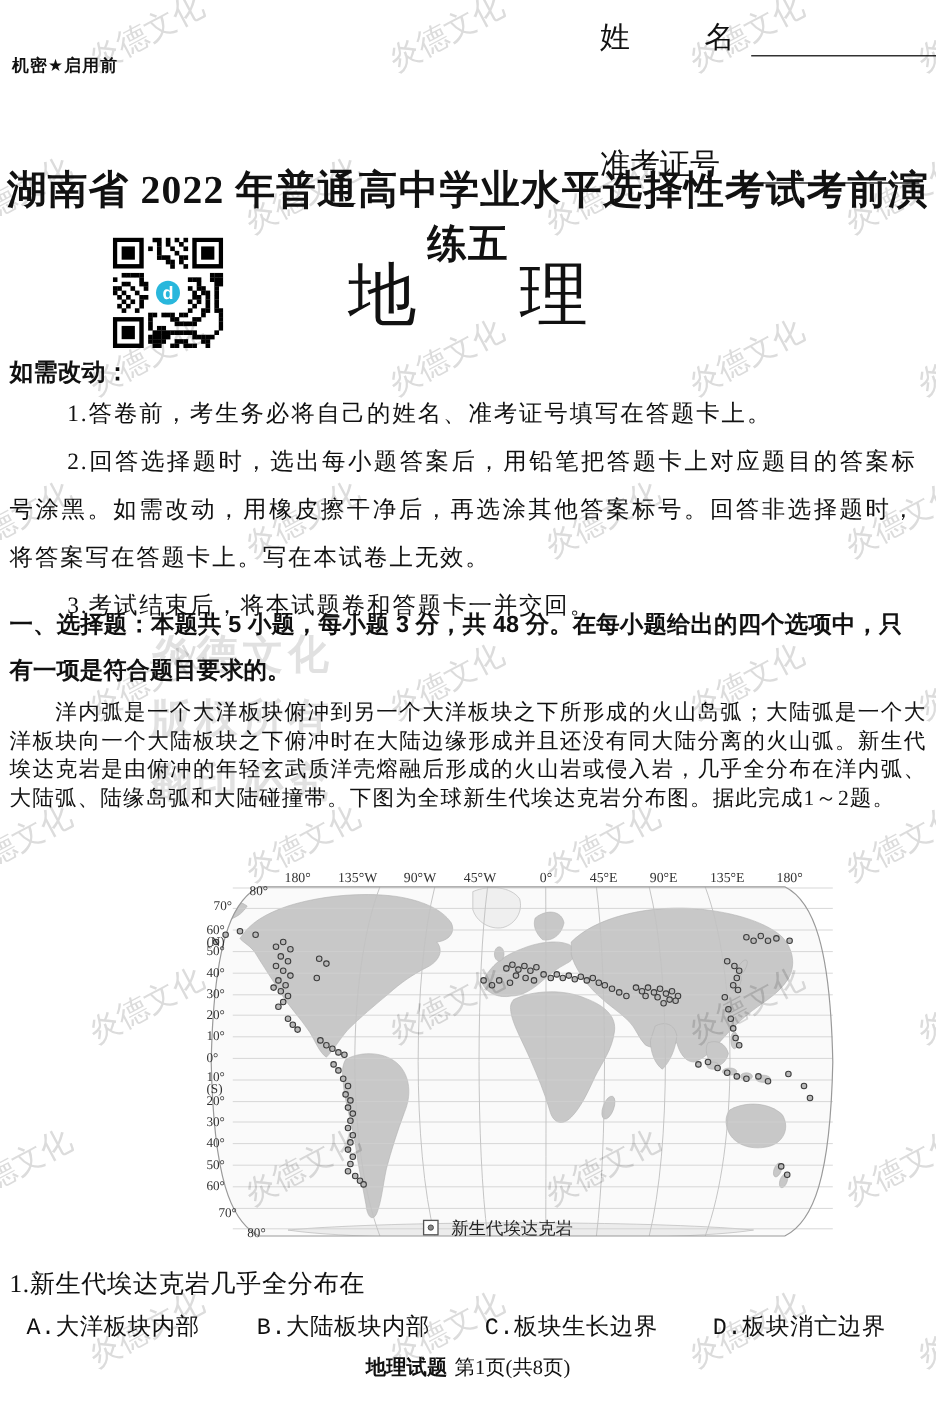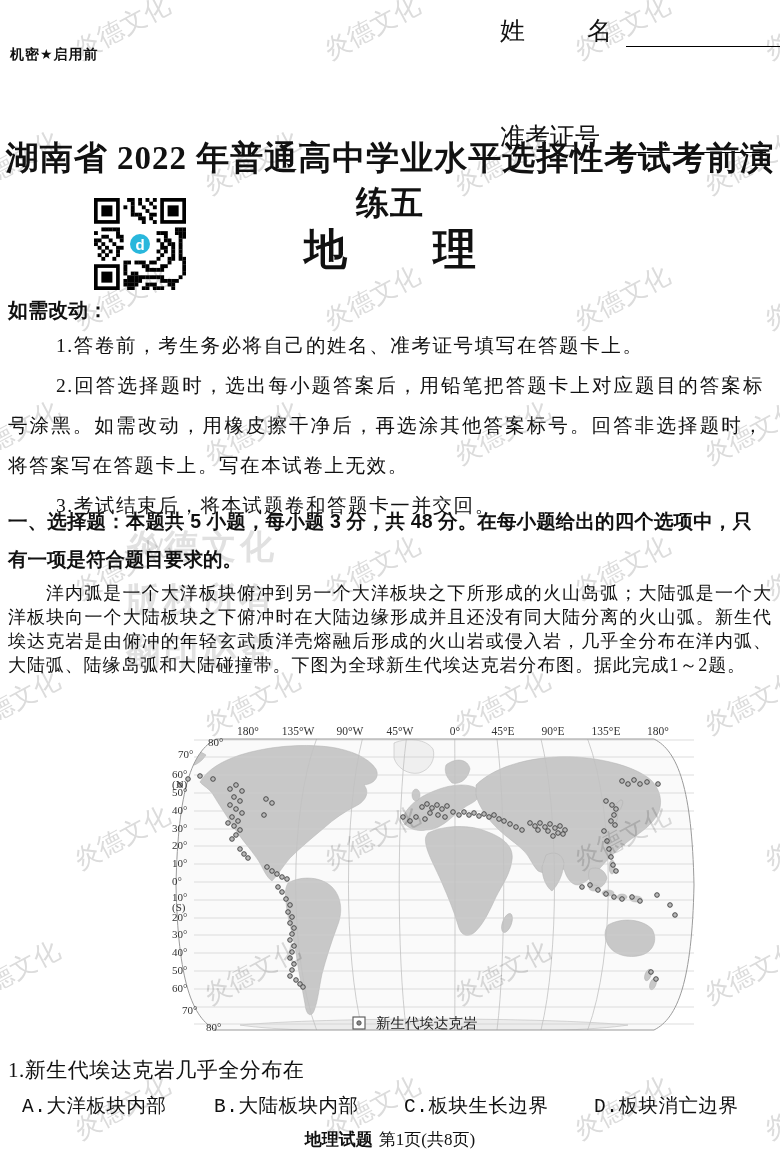--- a/index.html
+++ b/index.html
@@ -11,21 +11,21 @@
        font-weight:bold;font-size:14px;letter-spacing:1px;}
   .field-row{left:500px;font-size:25px;display:flex;align-items:flex-end;white-space:nowrap;}
   .name-row{top:14px;}
   .id-row{top:72px;margin-top:48px;}
   .name-label{letter-spacing:62px;margin-right:-54px;}
   .fill-line{display:inline-block;border-bottom:1.5px solid #000;height:32px;margin-left:6px;}
   .name-line{width:166px;}
   .id-line{width:160px;}
   .main-title{top:136px;width:100%;text-align:center;font-size:33px;font-weight:bold;letter-spacing:1px;}
   .qr-box{left:94px;top:198px;width:92px;height:92px;}
-  .subject{top:221px;width:100%;text-align:center;font-size:43px;font-weight:bold;}
+  .subject{top:208px;width:100%;text-align:center;font-size:57px;font-weight:normal;}
   .subject span+span{margin-left:86px;}
   
   .notice-head{left:8px;top:297px;font-family:"Liberation Sans","DejaVu Sans",sans-serif;
        font-weight:bold;font-size:20px;}
   .notice-list{left:8px;top:326px;width:756px;}
   .notice-list p{margin:0;font-size:19.5px;line-height:40px;text-indent:48px;
        text-align:justify;letter-spacing:1.6px;}
   .sec-head{left:8px;top:502px;width:744px;font-family:"Liberation Sans","DejaVu Sans",sans-serif;
        font-weight:bold;font-size:19.5px;line-height:38px;text-align:justify;}
   .passage{left:8px;top:581px;width:764px;font-size:18px;line-height:24px;text-indent:38px;

